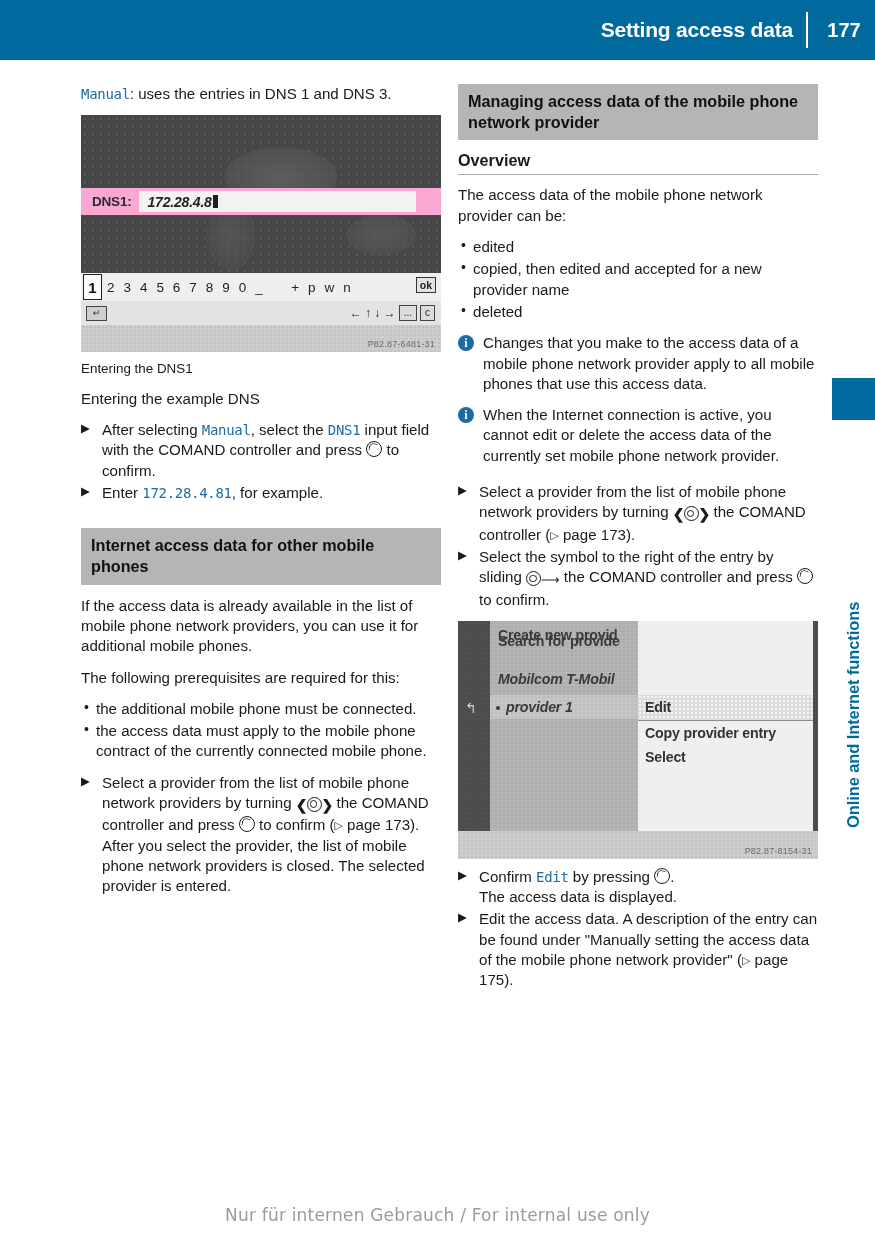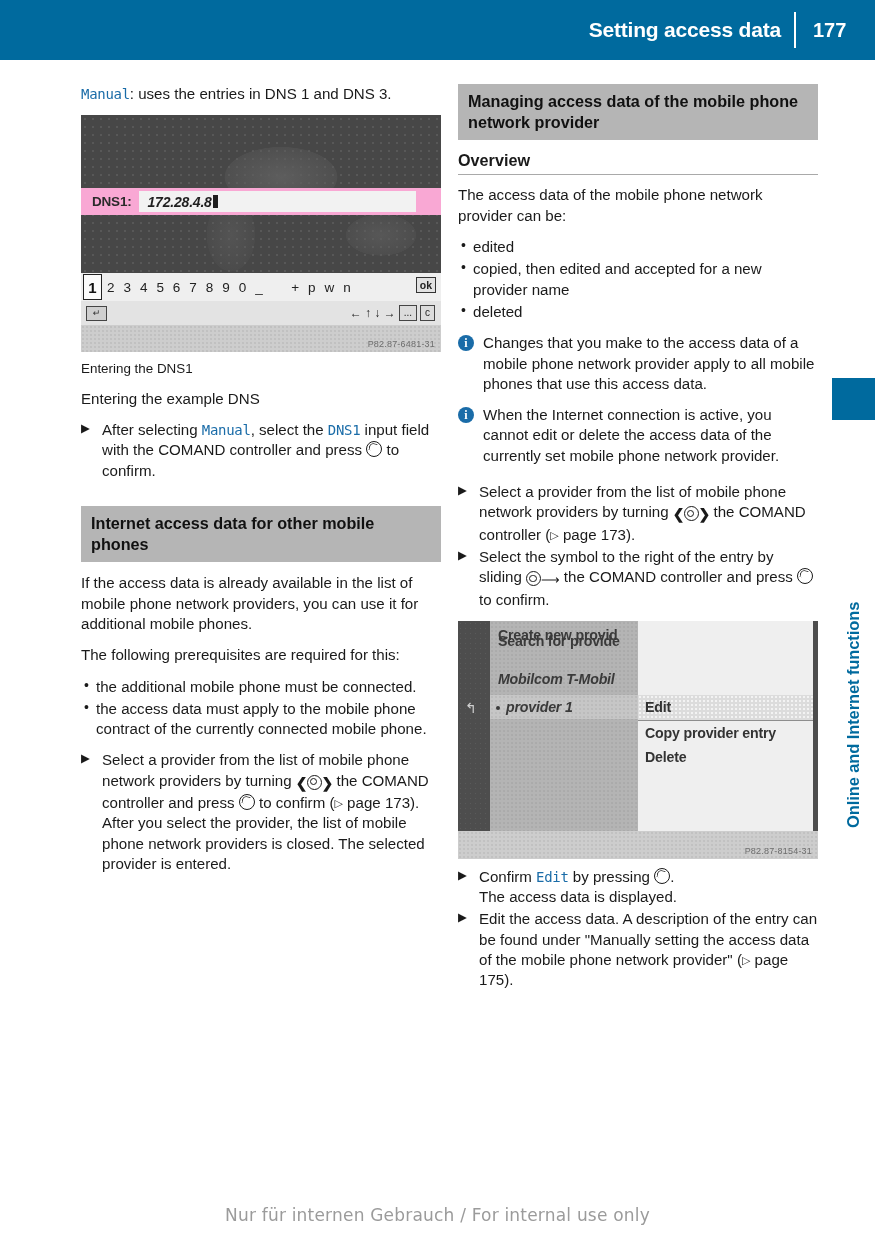--- a/index.html
+++ b/index.html
@@ -37,22 +37,22 @@
   .header-divider {
     width: 2px;
     height: 36px;
     background: #ffffff;
   }
   .header-page {
     color: #ffffff;
     font-size: 20px;
     font-weight: bold;
     width: 62px;
-    text-align: left;
-    padding-left: 17px;
+    text-align: center;
+    padding-left: 5px;
   }
   .side-tab-wrap {
     position: absolute;
     left: 832px;
     top: 378px;
     width: 43px;
     height: 450px;
     overflow: visible;
   }
   .side-tab-block {
@@ -615,20 +615,21 @@
       <div class="f1-footer"></div>
       <span class="shot-code">P82.87-6481-31</span>
     </div>
   </div>
   <p class="fig-caption">Entering the DNS1</p>
 
   <p class="para">Entering the example DNS</p>
 
   <ul class="steps">
     <li><span>After selecting </span><span class="code">Manual</span><span>, select the </span><span class="code">DNS1</span><span> input field with the COMAND controller and press </span><span class="press-ico"></span><span> to confirm.</span></li>
+    <li><span>Enter </span><span class="code">172.28.4.81</span><span>, for example.</span></li>
   </ul>
 
   <div style="height:14px"></div>
 
   <div class="sec-head">Internet access data for other mobile phones</div>
 
   <p class="para">If the access data is already available in the list of mobile phone network providers, you can use it for additional mobile phones.</p>
   <p class="para">The following prerequisites are required for this:</p>
 
   <ul class="bullets">
@@ -683,21 +684,21 @@
       <span class="f2-item it1">Create new provid</span>
       <span class="f2-item it2">Search for provide</span>
       <span class="f2-item it3">Mobilcom T-Mobil</span>
       <span class="f2-bullet"></span>
       <span class="f2-item it4">provider 1</span>
 
       <div class="f2-menu"></div>
       <div class="f2-menu-sel"></div>
       <span class="f2-mi m1">Edit</span>
       <span class="f2-mi m2">Copy provider entry</span>
-      <span class="f2-mi m3">Delete</span>
+      <span class="f2-mi m3">Select</span>
       <div class="f2-rightstrip"></div>
 
       <div class="f2-footer"></div>
       <span class="shot-code">P82.87-8154-31</span>
     </div>
   </div>
 
   <ul class="steps">
     <li><span>Confirm </span><span class="code">Edit</span><span> by pressing </span><span class="press-ico"></span><span>.</span><br><span>The access data is displayed.</span></li>
     <li><span>Edit the access data. A description of the entry can be found under "Manually setting the access data of the mobile phone network provider" (</span><span class="ref-tri">▷</span><span> page 175).</span></li>

